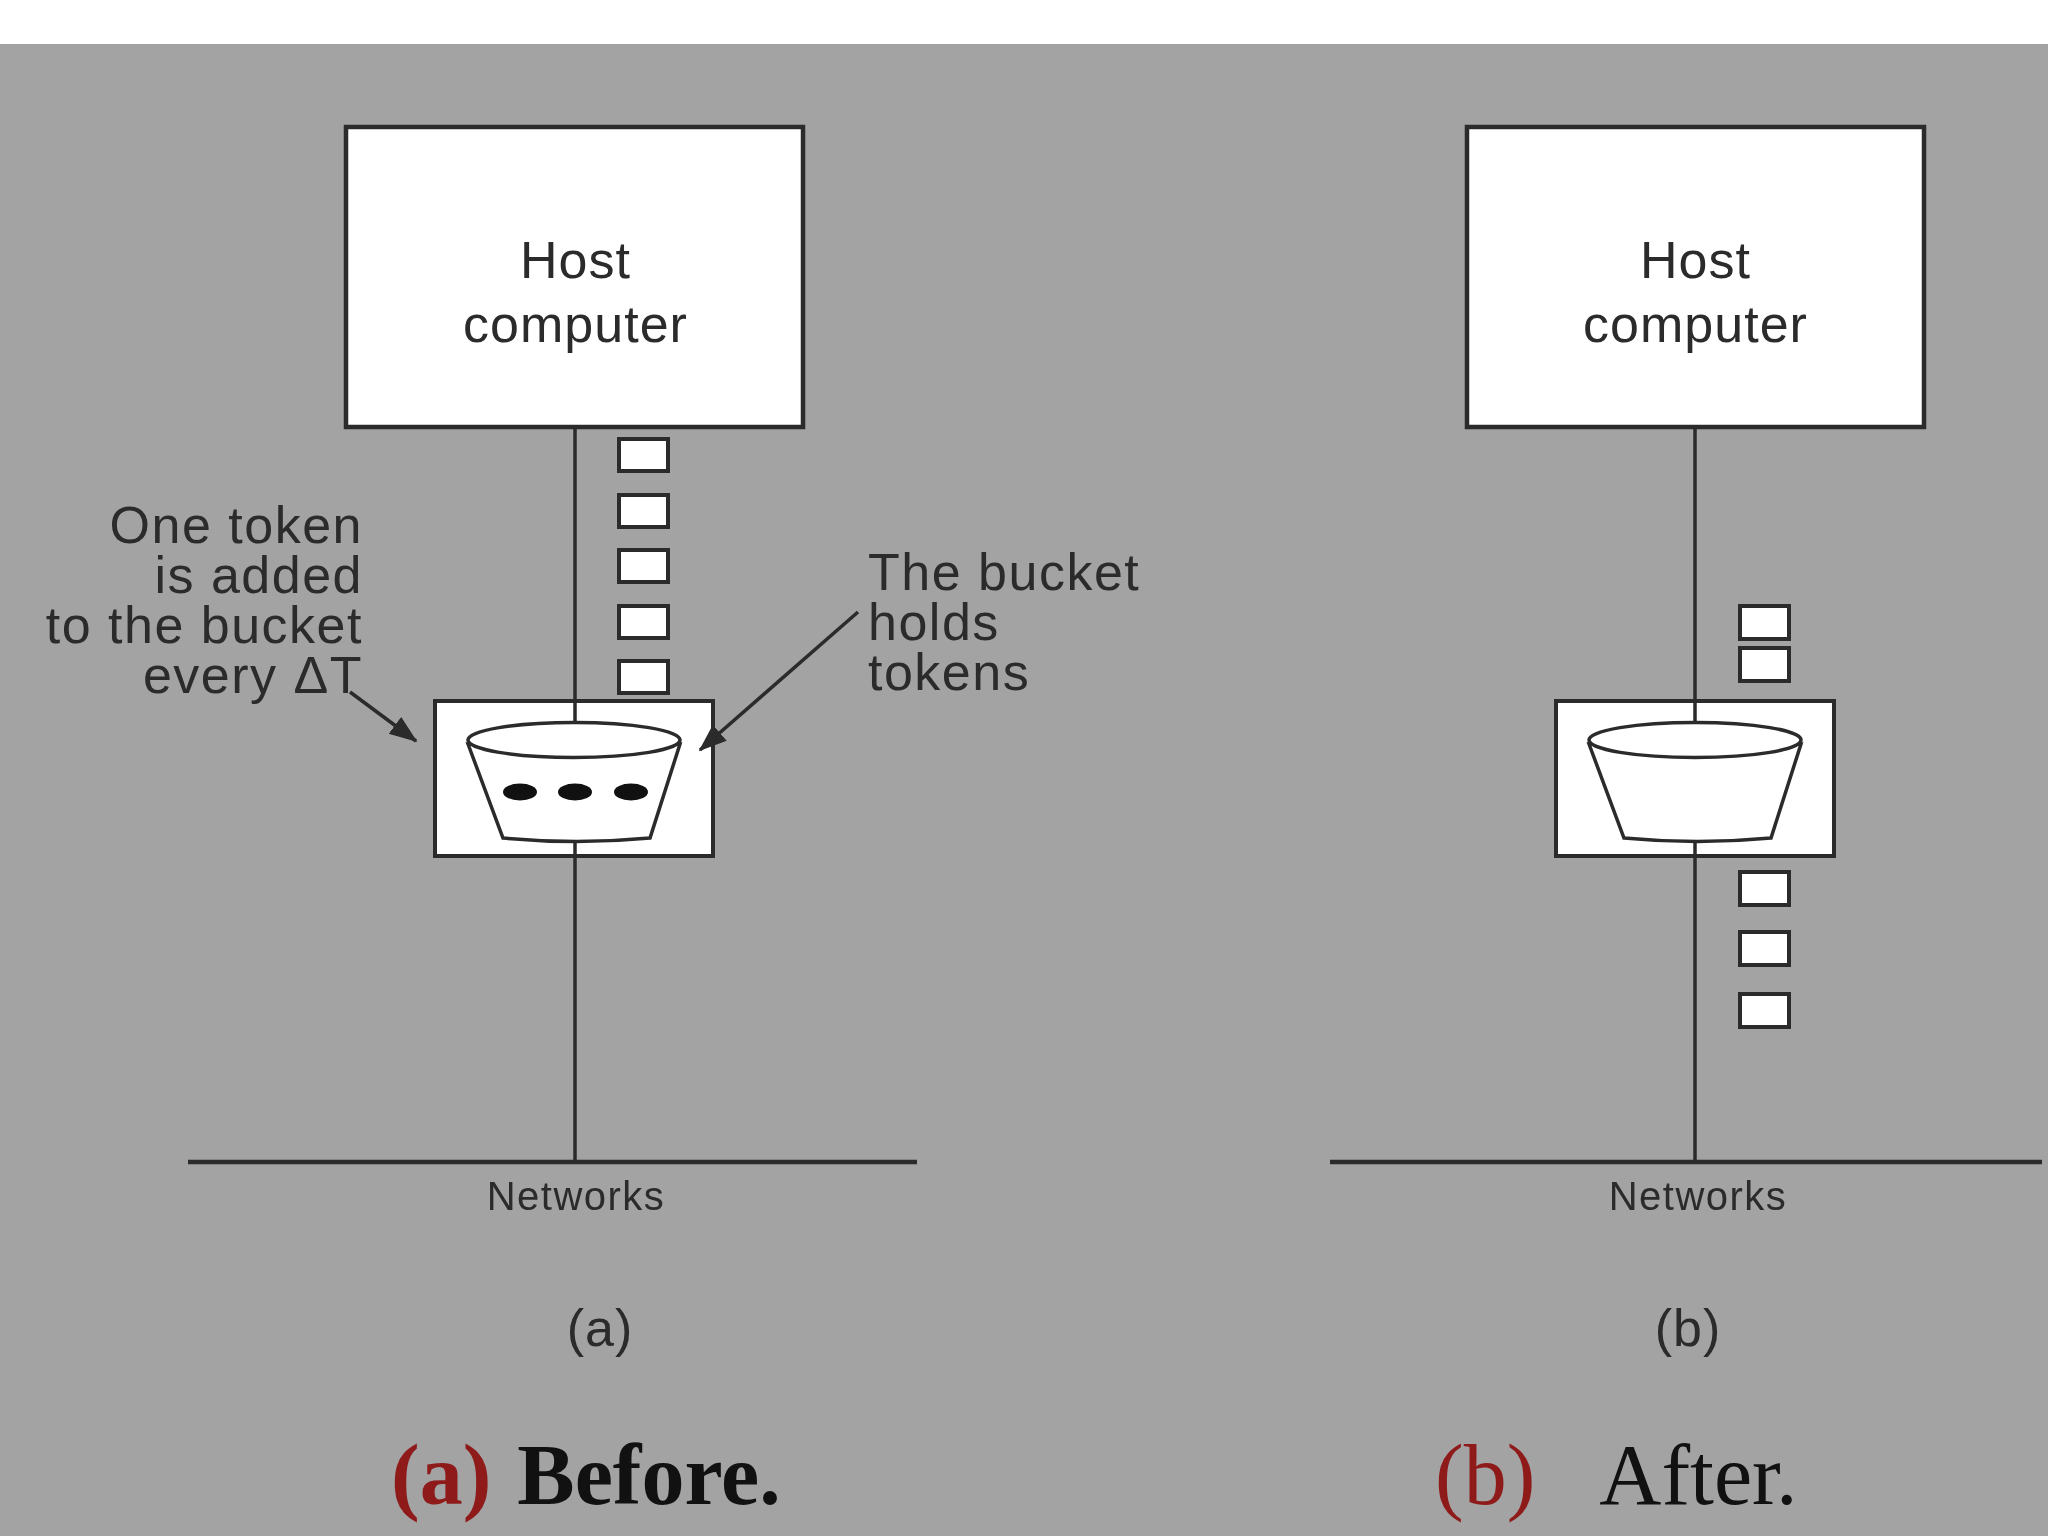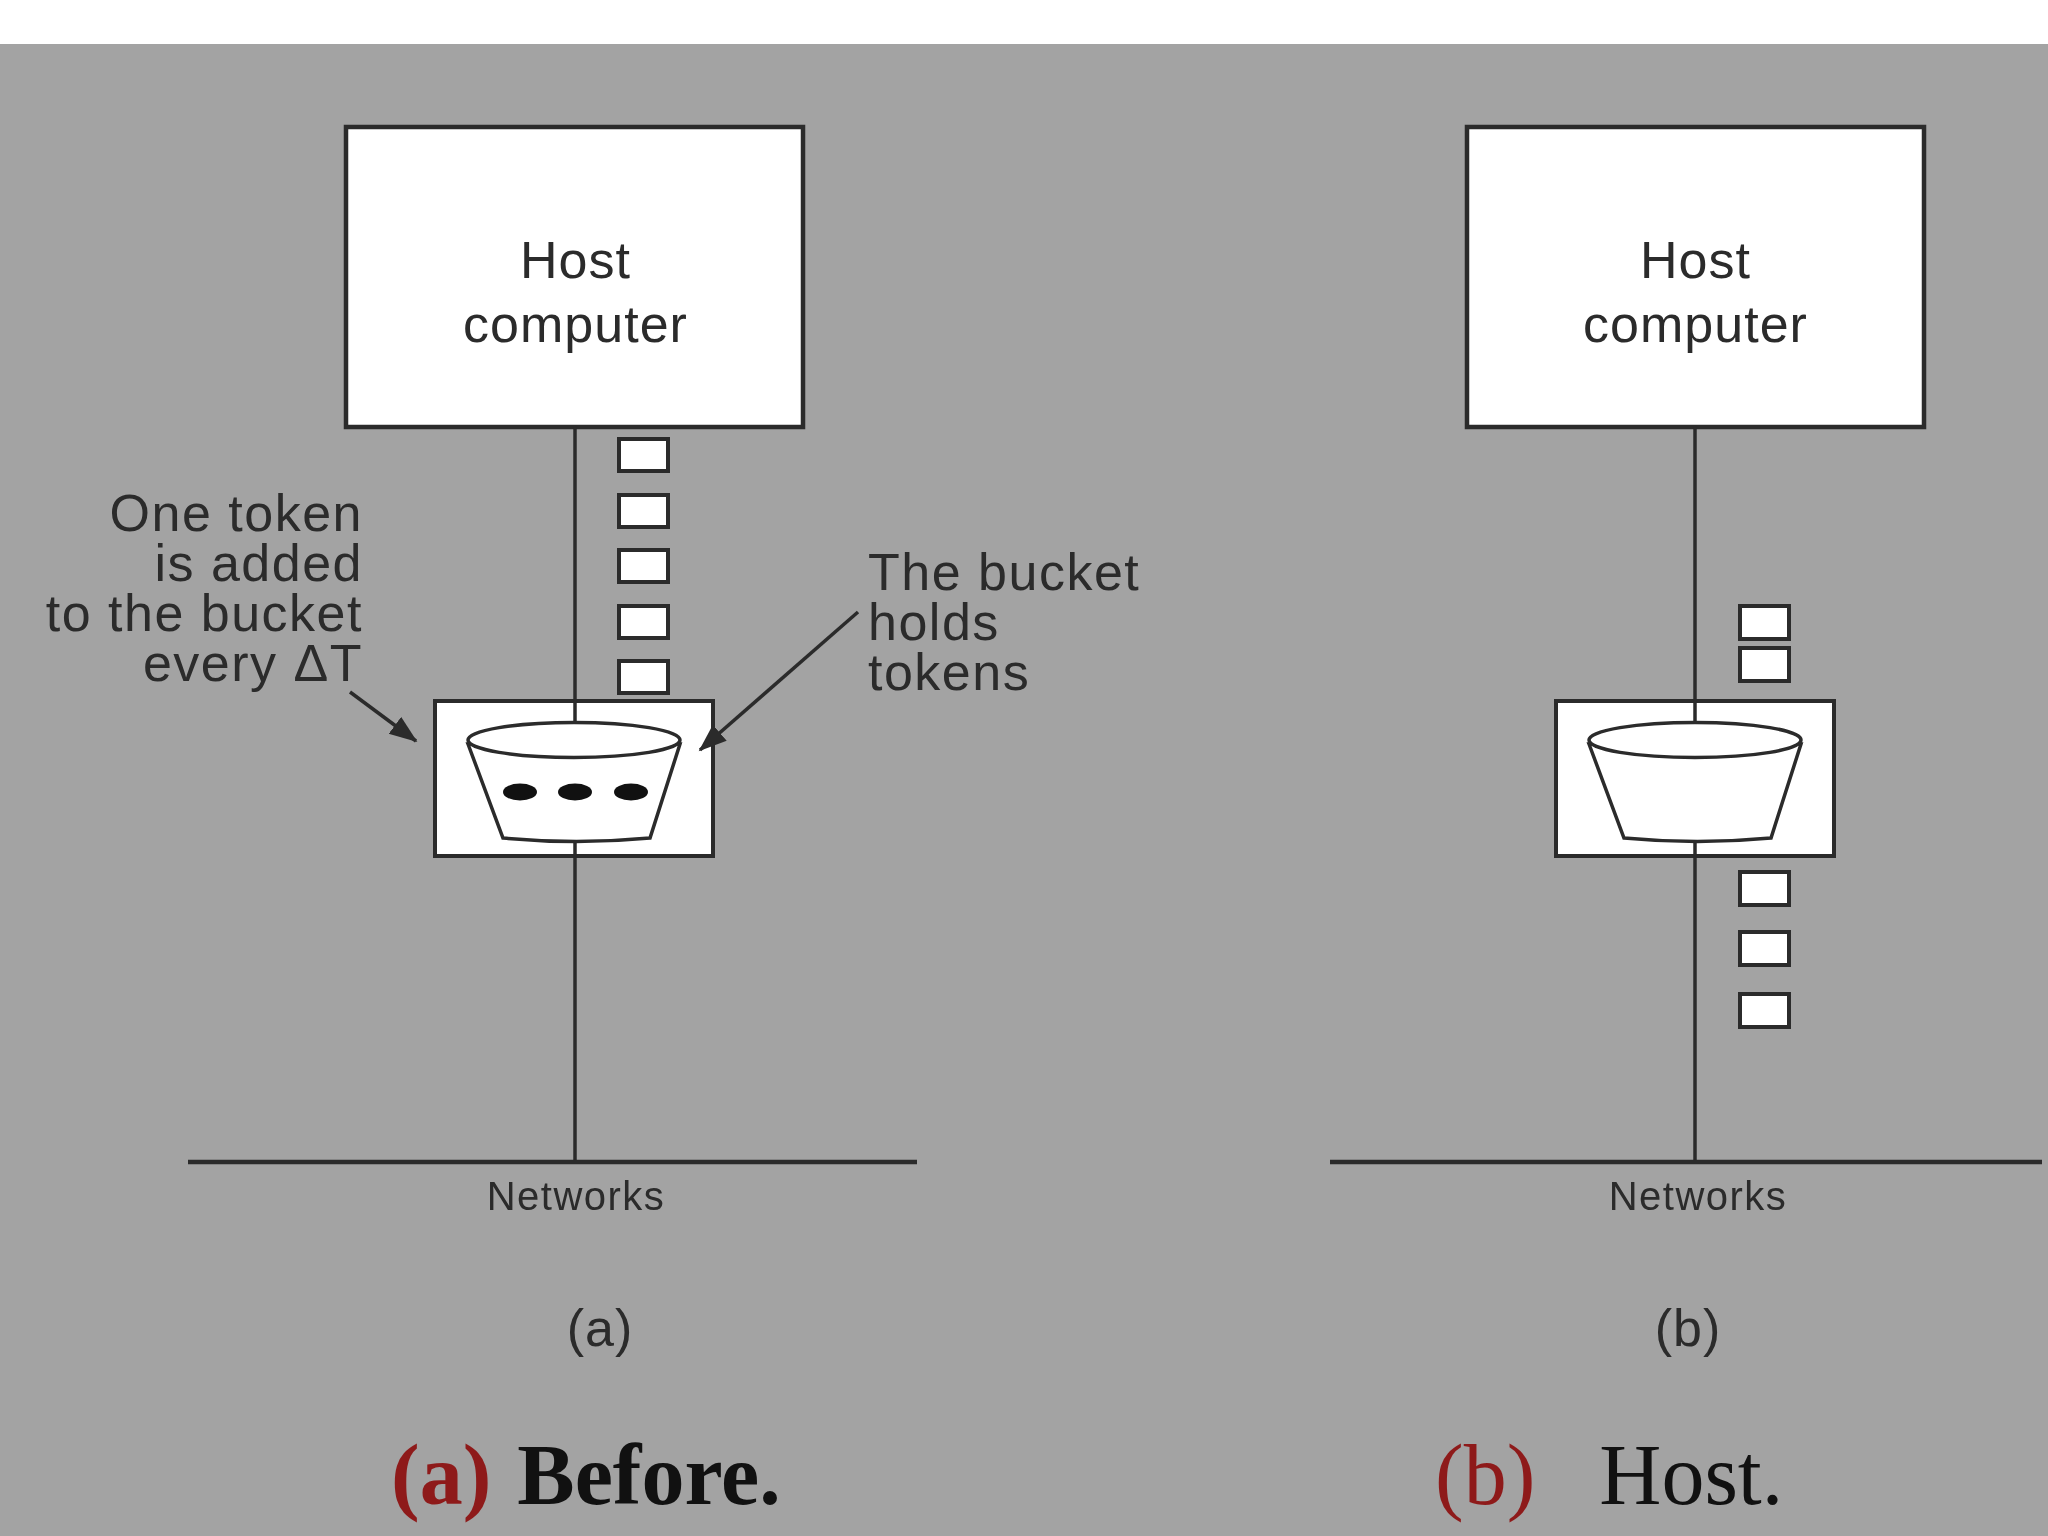--- a/index.html
+++ b/index.html
@@ -34,21 +34,21 @@
   }
   .host-label.a { left: 347px; }
   .host-label.b { left: 1467px; }
   .ann {
     font-size: 52px;
     line-height: 50px;
     letter-spacing: 1.5px;
   }
   .ann-left {
     right: 1685px;
-    top: 444px;
+    top: 456px;
     text-align: right;
   }
   .ann-right {
     left: 868px;
     top: 503px;
     text-align: left;
   }
   .net-label {
     width: 400px;
     top: 1130px;
@@ -167,16 +167,16 @@
   <div class="txt net-label a">Networks</div>
   <div class="txt net-label b">Networks</div>
 
   <div class="txt panel-label a">(a)</div>
   <div class="txt panel-label b">(b)</div>
 
   <div class="txt caption a">
     <span class="cap-tag">(a)</span><span class="cap-text">Before.</span>
   </div>
   <div class="txt caption b">
-    <span class="cap-tag">(b)</span><span class="cap-text">Host.</span>
+    <span class="cap-tag">(b)</span><span class="cap-text">After.</span>
   </div>
 
 </div>
 
 </body></html>

